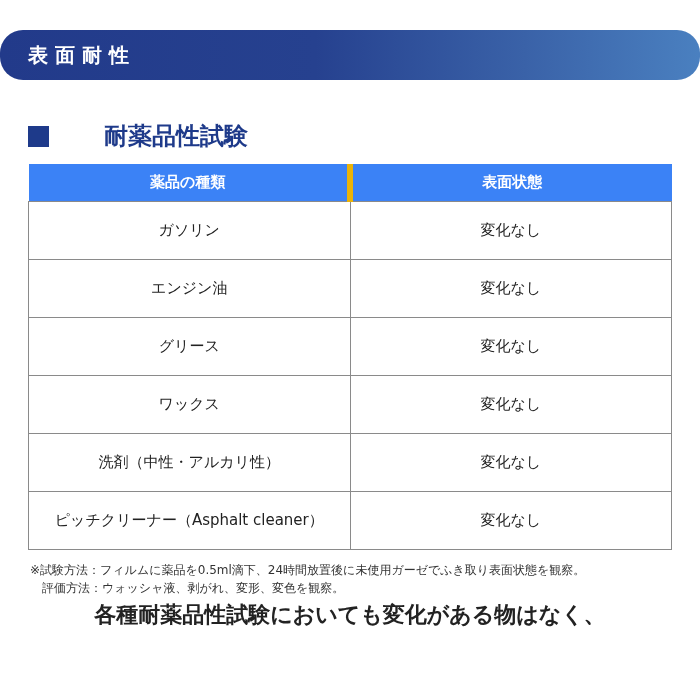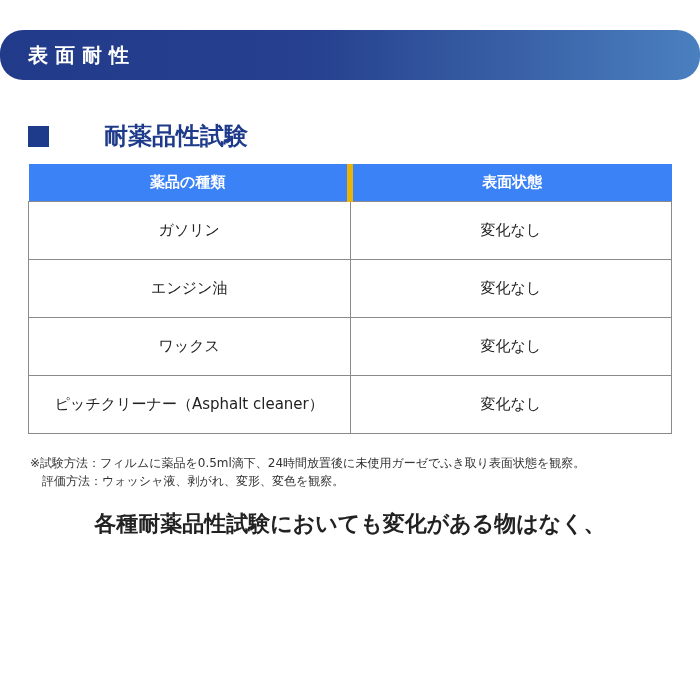--- a/index.html
+++ b/index.html
@@ -72,31 +72,31 @@
   .chem-table td {
     border: 1px solid #8a8a8a;
     height: 33px;
     text-align: center;
     font-size: 15px;
     color: #222222;
     padding: 12px;
   }
   
   .footnote {
-    margin: 20px 0 0 30px;
+    margin: 11px 0 0 30px;
     font-size: 12px;
     color: #333333;
     line-height: 1.5;
   }
   .footnote-indent {
     padding-left: 12px;
   }
   
   .conclusion {
-    margin-top: 16px;
+    margin-top: 0;
     text-align: center;
     font-size: 22px;
     font-weight: bold;
     color: #222222;
     line-height: 1.6;
   }
 </style>
 </head>
 <body>
 
@@ -121,21 +121,29 @@
     <tbody>
       <tr>
         <td>ガソリン</td>
         <td>変化なし</td>
       </tr>
       <tr>
         <td>エンジン油</td>
         <td>変化なし</td>
       </tr>
       <tr>
+        <td>グリース</td>
+        <td>変化なし</td>
+      </tr>
+      <tr>
         <td>ワックス</td>
+        <td>変化なし</td>
+      </tr>
+      <tr>
+        <td>洗剤（中性・アルカリ性）</td>
         <td>変化なし</td>
       </tr>
       <tr>
         <td>ピッチクリーナー（Asphalt cleaner）</td>
         <td>変化なし</td>
       </tr>
     </tbody>
   </table>
 
   <div class="footnote">

